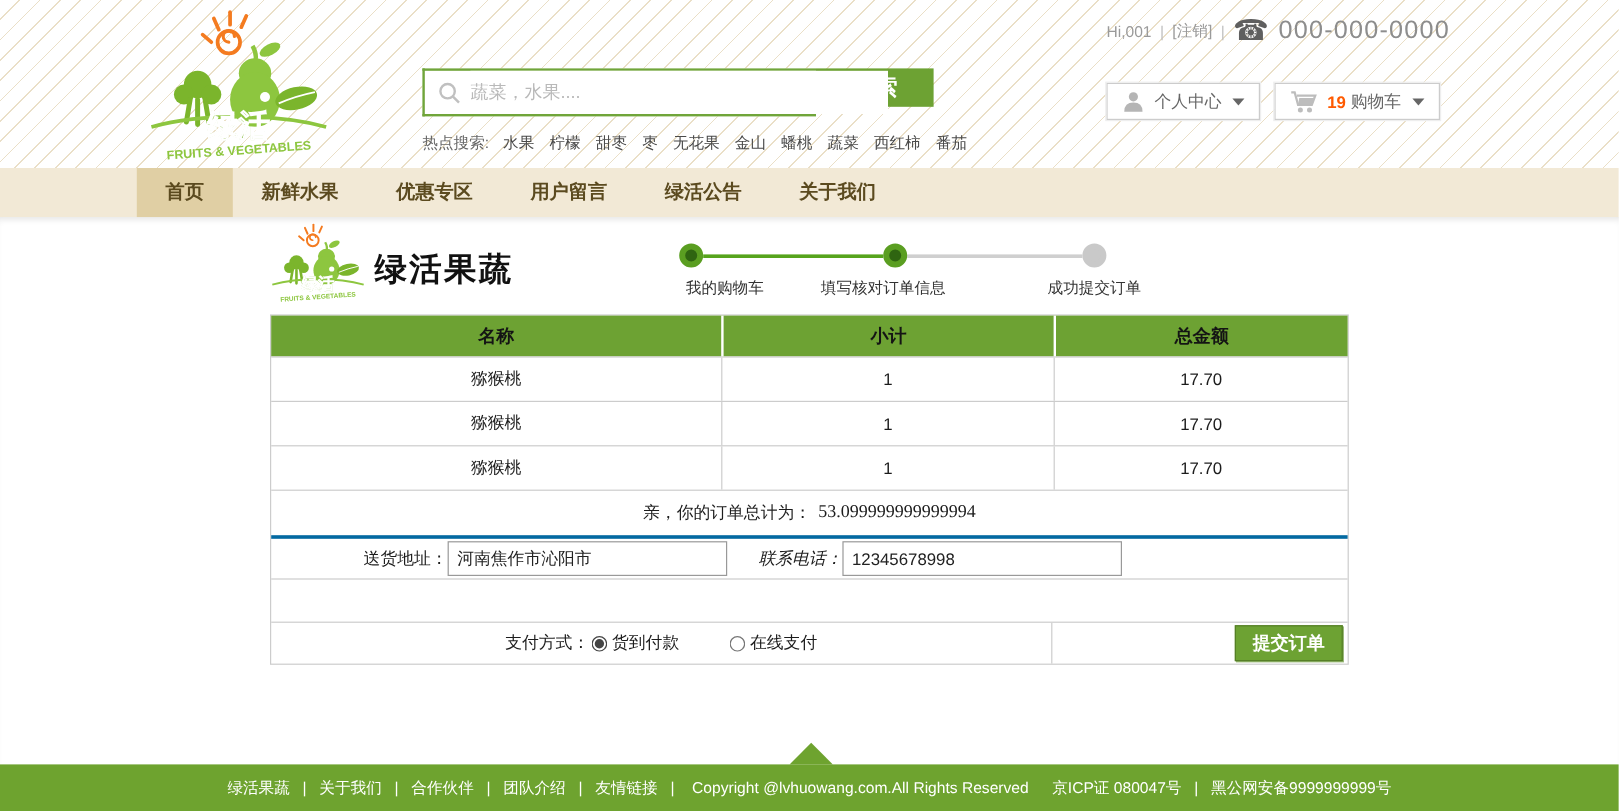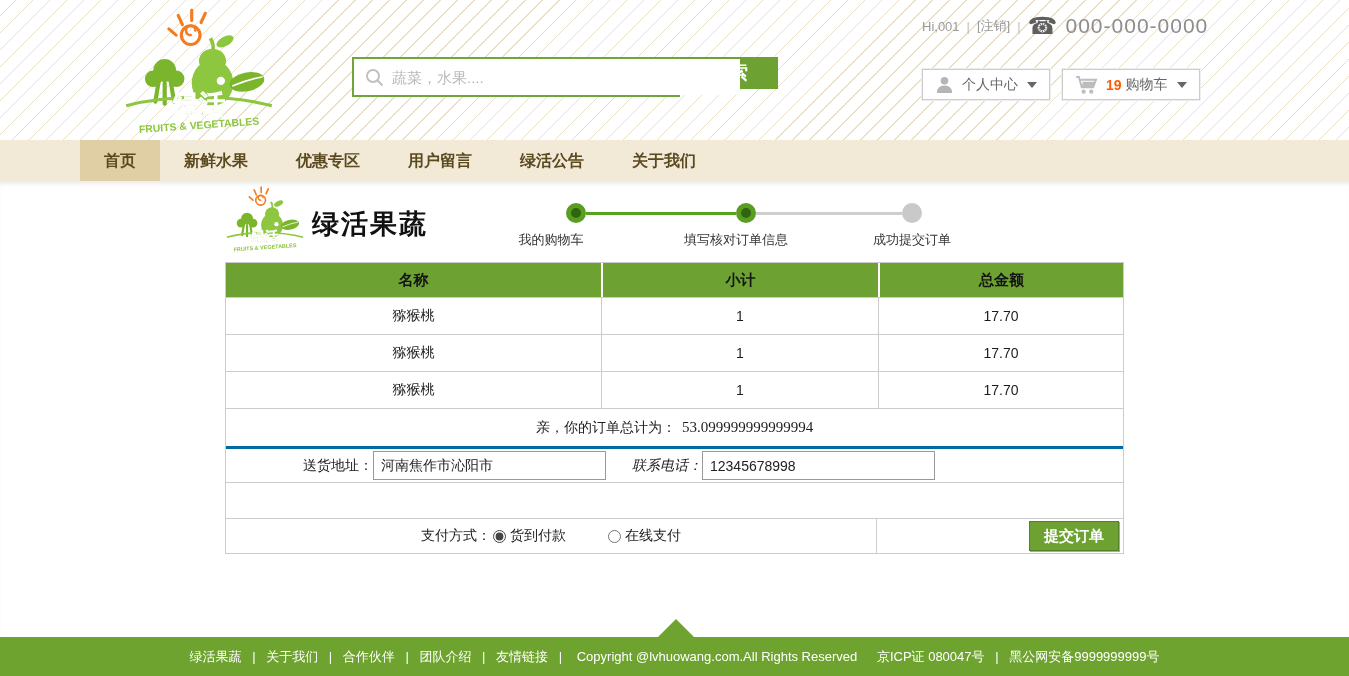--- a/index.html
+++ b/index.html
@@ -39,21 +39,21 @@
     display:flex; align-items:center; padding:0 12px; font-size:14px; color:#666;
     cursor:pointer; }
   .acct-btn svg { margin-right:8px; }
   .cart-count { color:#ff5a00; font-weight:bold; margin-right:4px; }
   .caret { display:inline-block; width:0; height:0; margin-left:9px;
     border-left:5px solid transparent; border-right:5px solid transparent;
     border-top:6px solid #666; }
 
   
   .main-nav { width:1349px; height:41px; background:#f2e9d6; }
-  .main-nav ul { list-style:none; display:flex; padding-left:80px; }
+  .main-nav ul { list-style:none; display:flex; padding-left:114px; }
   .main-nav li { height:41px; line-height:41px; padding:0 24px; font-size:16px;
     font-weight:bold; color:#5b4a1f; cursor:pointer; }
   .main-nav li.active { background:#e0cfa4; }
 
   
   .content { position:relative; width:1349px; height:456px; background:#fff;
     box-shadow:inset 0 5px 5px -3px rgba(0,0,0,0.10); }
   .mini-logo { position:absolute; left:224px; top:4px; width:82px; height:68px; }
   .page-title { position:absolute; left:312px; top:25px; font-size:27px; font-weight:bold;
     color:#111; letter-spacing:2px; }
@@ -162,20 +162,33 @@
     <div class="search-field">
       <svg width="20" height="20" viewBox="0 0 20 20">
         <circle cx="8" cy="8" r="6" fill="none" stroke="#c0c0c0" stroke-width="2"></circle>
         <line x1="12.5" y1="12.5" x2="17.5" y2="17.5" stroke="#c0c0c0" stroke-width="2"></line>
       </svg>
       <input type="text" placeholder="蔬菜，水果...." style="">
     </div>
     <button class="search-btn">搜索</button>
   </div>
 
+  <div class="hot-search">
+    <span class="hot-label">热点搜索:</span>
+    <span class="term">水果</span>
+    <span class="term">柠檬</span>
+    <span class="term">甜枣</span>
+    <span class="term">枣</span>
+    <span class="term">无花果</span>
+    <span class="term">金山</span>
+    <span class="term">蟠桃</span>
+    <span class="term">蔬菜</span>
+    <span class="term">西红柿</span>
+    <span class="term">番茄</span>
+  </div>
 
   <div class="account">
     <div class="acct-btn">
       <svg width="19" height="19" viewBox="0 0 20 20">
         <circle cx="10" cy="6" r="4" fill="#b5b5b5"></circle>
         <path d="M2 19 Q2 11 10 11 Q18 11 18 19 Z" fill="#b5b5b5"></path>
       </svg>
       <span>个人中心</span>
       <span class="caret"></span>
     </div>
@@ -239,21 +252,21 @@
     </svg>
   </div>
 
   <div class="page-title">绿活果蔬</div>
 
   <div class="step-line green" style="left:586px;width:150px;"></div>
   <div class="step-line gray" style="left:756px;width:146px;"></div>
   <div class="step-dot done" style="left:566px;"></div>
   <div class="step-dot active" style="left:736px;"></div>
   <div class="step-dot pending" style="left:902px;"></div>
-  <div class="step-label" style="left:551px;">我的购物车</div>
+  <div class="step-label" style="left:604px;">我的购物车</div>
   <div class="step-label" style="left:736px;">填写核对订单信息</div>
   <div class="step-label" style="left:912px;">成功提交订单</div>
 
   <div class="order-table">
     <div class="t-head">
       <div class="c c1">名称</div>
       <div class="c c2">小计</div>
       <div class="c c3">总金额</div>
     </div>
     <div class="t-row">

